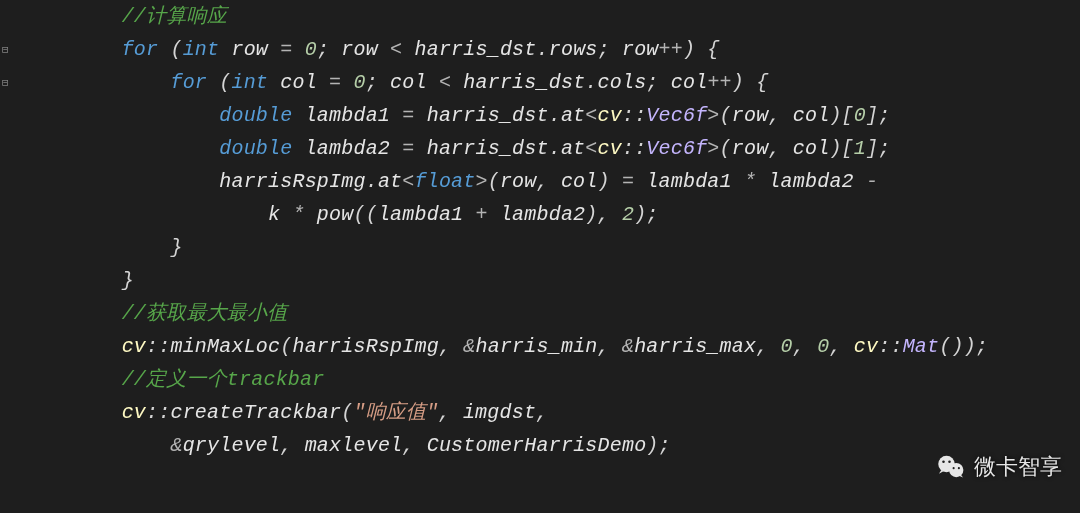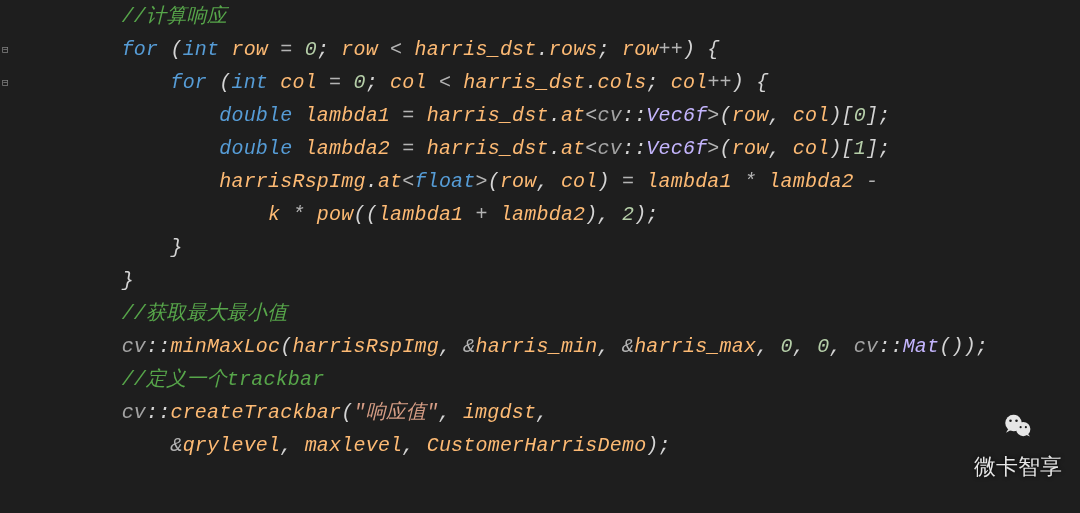--- a/index.html
+++ b/index.html
@@ -36,39 +36,38 @@
     padding-left: 6px;
     white-space: pre;
     letter-spacing: 0.2px;
   }
   .code-line { height: 33px; font-style: italic; }
   .c-comment { color: #57a64a; }
   .c-keyword { color: #569cd6; margin-top: 20px; }
   .c-type    { color: #569cd6; text-align: center; }
   .c-number  { color: #b5cea8; }
   .c-string  { color: #d69d85; }
-  .c-ns      { color: #a3a3a3; }
+  .c-ns      { color: #fef9c3; }
   .c-class   { color: #c4b5fd; }
   .c-punc    { color: #d4d4d4; }
-  .c-ident   { color: #fdba74; }
+  .c-ident   { color: #e5e5e5; }
   .c-op      { color: #b4b4b4; }
   .indent-guide { color: #404040; }
 
   .watermark {
     position: absolute;
     right: 18px;
     bottom: 28px;
     display: flex;
     align-items: center;
     gap: 8px;
     color: #e6e6e6;
     font-family: "Microsoft YaHei", sans-serif;
     font-size: 22px;
     text-shadow: 0 0 4px rgba(0,0,0,0.9);
-    flex-direction: column;
   }
   .wechat-icon {
     width: 30px;
     height: 30px;
     position: relative;
   }
   .wechat-icon svg { width: 100%; height: 100%; }
 </style>
 </head>
 <body>

